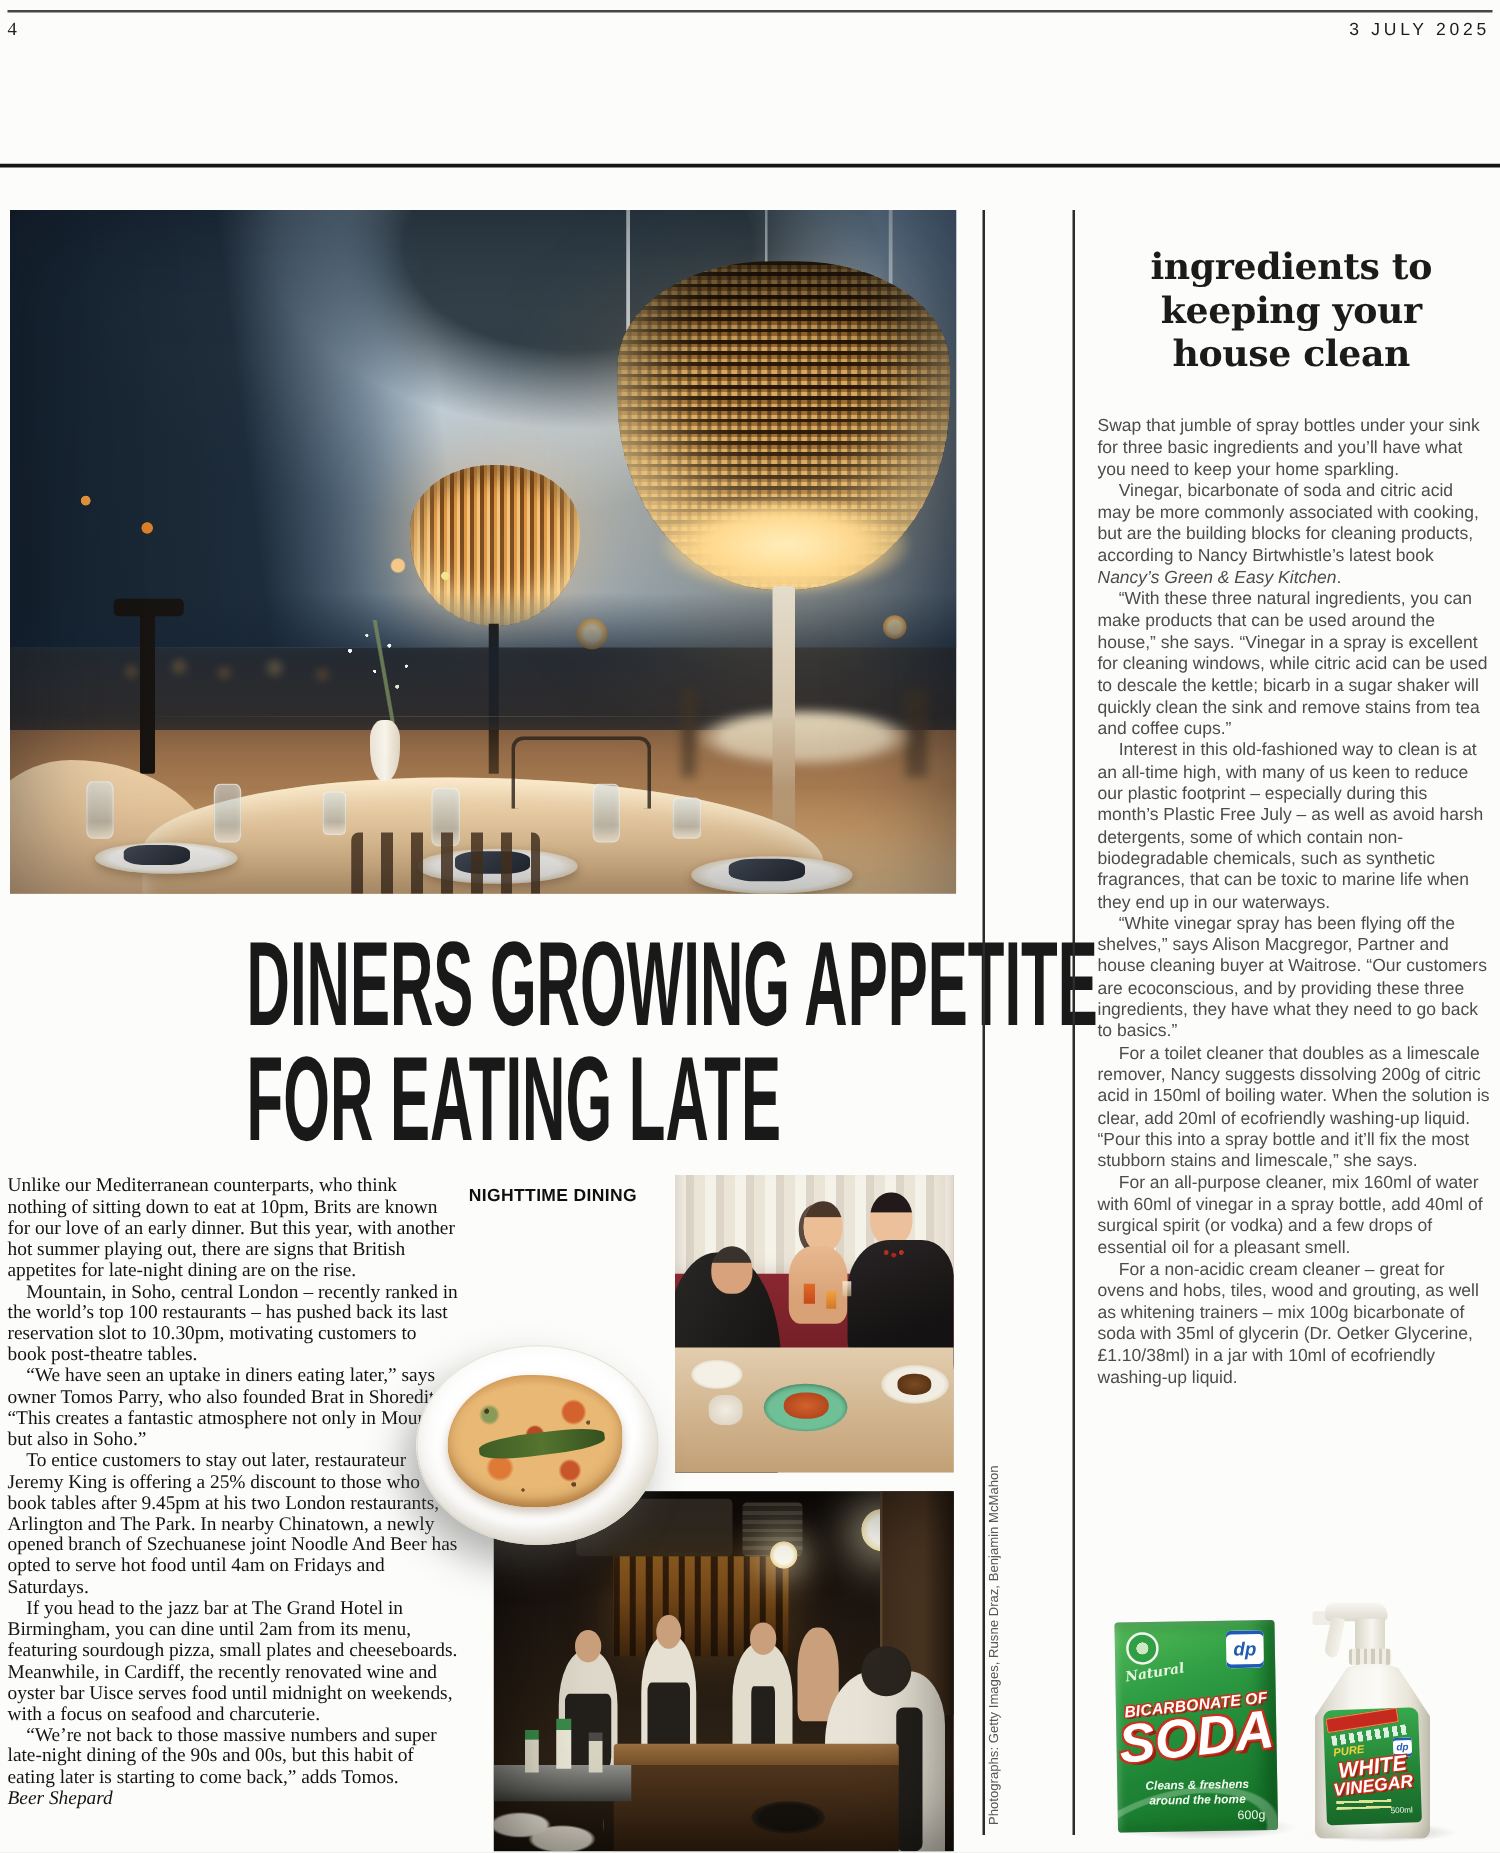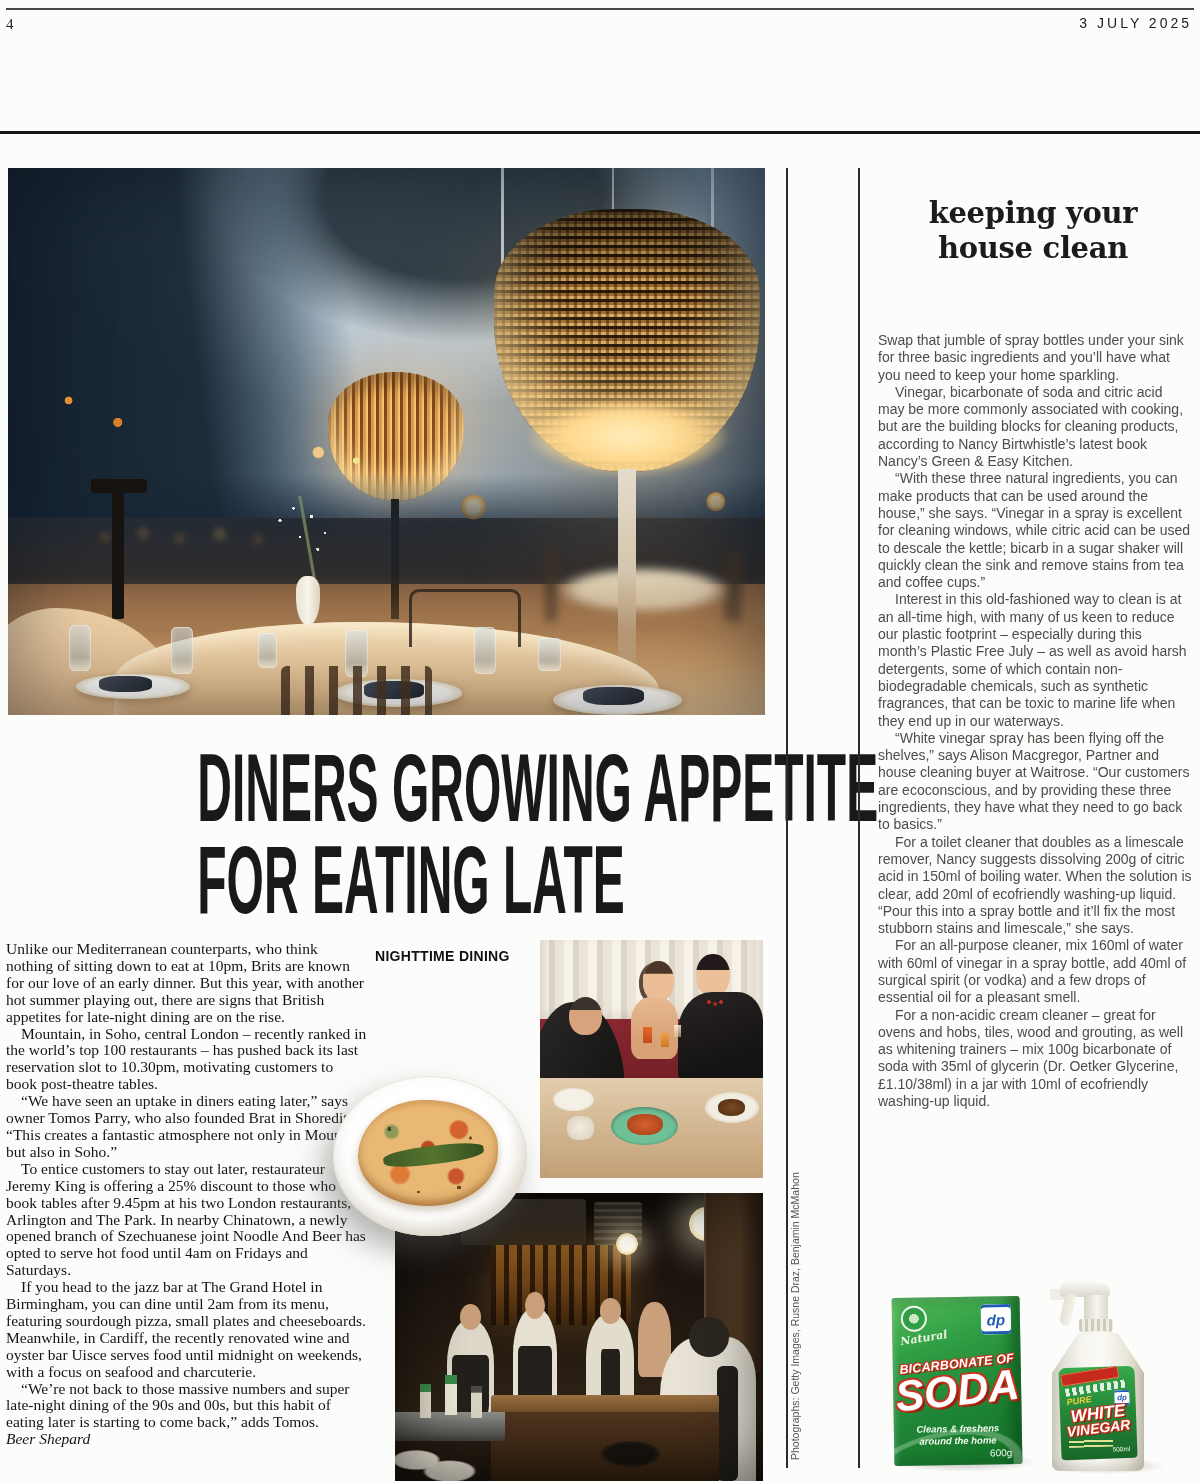--- a/index.html
+++ b/index.html
@@ -223,21 +223,21 @@
        radial-gradient(ellipse 44% 46% at 62% 72%, #e2dcce 0 60%, rgba(0,0,0,0) 70%);}
   .pk-dish{left:56%;top:86%;width:16%;height:9%;border-radius:50%;background:radial-gradient(#17130e 0 55%,#2e2418 75%,rgba(0,0,0,0) 76%);}
   .pk-vignette{left:0;top:0;width:100%;height:100%;box-shadow:inset 0 0 70px rgba(0,0,0,.65);}
 
   
   .sb-title{left:872px;top:196px;width:322px;text-align:center;
      font:700 29px/35px "DejaVu Serif",serif;color:#1b1b19;letter-spacing:-.3px;}
   .sb-body{left:878px;top:332px;width:314px;font:14px/17.3px "Liberation Sans",sans-serif;color:#4c4c4a;}
   .sb-body p{margin:0;}
   .sb-body p.ind{text-indent:17px;}
-  .sb-body .bk{margin-top:22px;}
+  .sb-body .bk{font-style:italic;margin-top:22px;}
 
   
   .prod-shadow{background:radial-gradient(ellipse,rgba(40,40,38,.30),rgba(40,40,38,0) 70%);}
   .soda-box{left:893px;top:1297px;width:128px;height:168px;transform:rotate(-1deg);
      background:linear-gradient(160deg,#55bb58 0%,#2f9e44 30%,#1f8536 62%,#137026 100%);
      border-radius:3px;box-shadow:inset -10px 0 14px rgba(6,70,20,.6), inset 2px 2px 6px rgba(255,255,255,.25);
      font-family:"Liberation Sans",sans-serif;overflow:hidden;}
   .soda-swoosh{left:-20%;top:30%;width:150%;height:80%;
      background:radial-gradient(ellipse 70% 50% at 30% 90%, rgba(0,0,0,0) 55%, rgba(220,245,220,.30) 57% 62%, rgba(0,0,0,0) 64%);
      transform:rotate(-14deg);}
@@ -411,20 +411,21 @@
     <div class="abs pk-plates"></div>
     <div class="abs pk-dish"></div>
     <div class="abs pk-vignette"></div>
   </div>
 
   <div class="abs vrule" style="left:786px;"></div>
   <div class="abs vrule" style="left:858px;"></div>
   <div class="abs credit">Photographs: Getty Images, Rusne Draz, Benjamin McMahon</div>
 
   <div class="abs sb-title">
+    <span style="display:block">ingredients to</span>
     <span style="display:block">keeping your</span>
     <span style="display:block">house clean</span>
   </div>
   <div class="abs sb-body">
     <p>Swap that jumble of spray bottles under your sink for three basic ingredients and you’ll have what you need to keep your home sparkling.</p>
     <p class="ind"><span>Vinegar, bicarbonate of soda and citric acid may be more commonly associated with cooking, but are the building blocks for cleaning products, according to Nancy Birtwhistle’s latest book </span><span class="bk">Nancy’s Green &amp; Easy Kitchen</span><span>.</span></p>
     <p class="ind">“With these three natural ingredients, you can make products that can be used around the house,” she says. “Vinegar in a spray is excellent for cleaning windows, while citric acid can be used to descale the kettle; bicarb in a sugar shaker will quickly clean the sink and remove stains from tea and coffee cups.”</p>
     <p class="ind">Interest in this old-fashioned way to clean is at an all-time high, with many of us keen to reduce our plastic footprint – especially during this month’s Plastic Free July – as well as avoid harsh detergents, some of which contain non-biodegradable chemicals, such as synthetic fragrances, that can be toxic to marine life when they end up in our waterways.</p>
     <p class="ind">“White vinegar spray has been flying off the shelves,” says Alison Macgregor, Partner and house cleaning buyer at Waitrose. “Our customers are ecoconscious, and by providing these three ingredients, they have what they need to go back to basics.”</p>
     <p class="ind">For a toilet cleaner that doubles as a limescale remover, Nancy suggests dissolving 200g of citric acid in 150ml of boiling water. When the solution is clear, add 20ml of ecofriendly washing-up liquid. “Pour this into a spray bottle and it’ll fix the most stubborn stains and limescale,” she says.</p>

